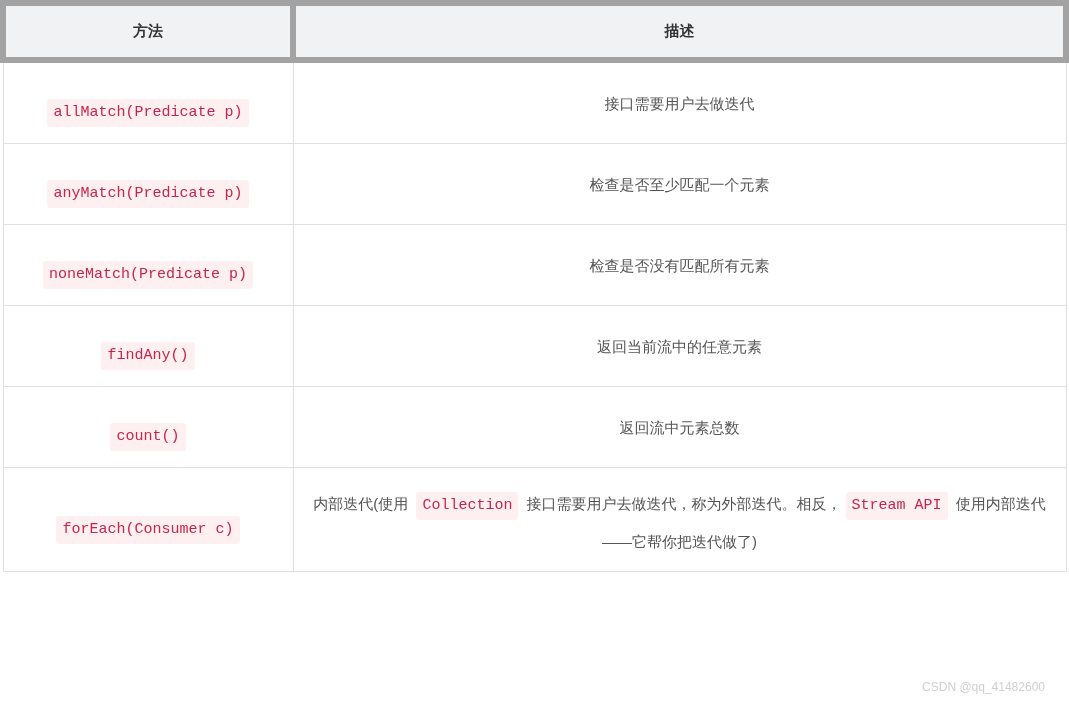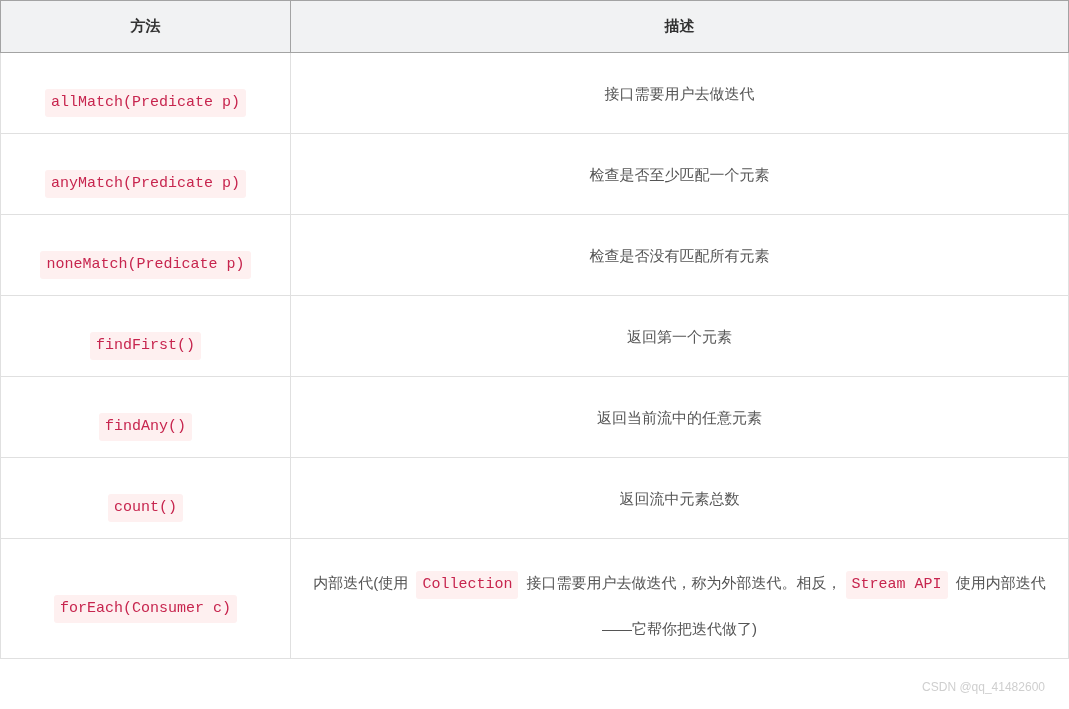--- a/index.html
+++ b/index.html
@@ -18,21 +18,21 @@
       width: 100%;
       border-collapse: collapse;
       table-layout: fixed;
     }
     th {
       background: #f1f2f3;
       font-weight: 600;
       color: #333;
       padding: 16px 12px;
       text-align: center;
-      border: 1px solid #a3a3a3;
+      border: 6px solid #a3a3a3;
     }
     td {
       padding: 16px 12px;
       text-align: center;
       border: 1px solid #e0e0e0;
       vertical-align: middle;
       line-height: 1.8;
       color: #555;
     }
     col.method-col {
@@ -46,21 +46,21 @@
       border-radius: 3px;
       font-size: 15px;
       display: inline-block;
       line-height: 1.6;
       margin-top: 20px;
     }
     .desc-text {
       display: inline;
     }
     .desc-cell code {
-      margin: 16px 4px;
+      margin: 8px 4px;
     }
     .watermark {
       position: absolute;
       right: 24px;
       top: 680px;
       font-size: 12px;
       color: #cfcfcf;
       pointer-events: none;
     }
   </style>
@@ -85,24 +85,20 @@
       </tr>
       <tr>
         <td><code>anyMatch(Predicate p)</code></td>
         <td class="desc-cell"><span class="desc-text">检查是否至少匹配一个元素</span></td>
       </tr>
       <tr>
         <td><code>noneMatch(Predicate p)</code></td>
         <td class="desc-cell"><span class="desc-text">检查是否没有匹配所有元素</span></td>
       </tr>
       <tr>
-        <td><code>findFirst()</code></td>
-        <td class="desc-cell"><span class="desc-text">返回第一个元素</span></td>
-      </tr>
-      <tr>
         <td><code>findAny()</code></td>
         <td class="desc-cell"><span class="desc-text">返回当前流中的任意元素</span></td>
       </tr>
       <tr>
         <td><code>count()</code></td>
         <td class="desc-cell"><span class="desc-text">返回流中元素总数</span></td>
       </tr>
       <tr>
         <td><code>forEach(Consumer c)</code></td>
         <td class="desc-cell"><span class="desc-text">内部迭代(使用 </span><code>Collection</code><span class="desc-text"> 接口需要用户去做迭代，称为外部迭代。相反，</span><code>Stream API</code><span class="desc-text"> 使用内部迭代——它帮你把迭代做了)</span></td>

